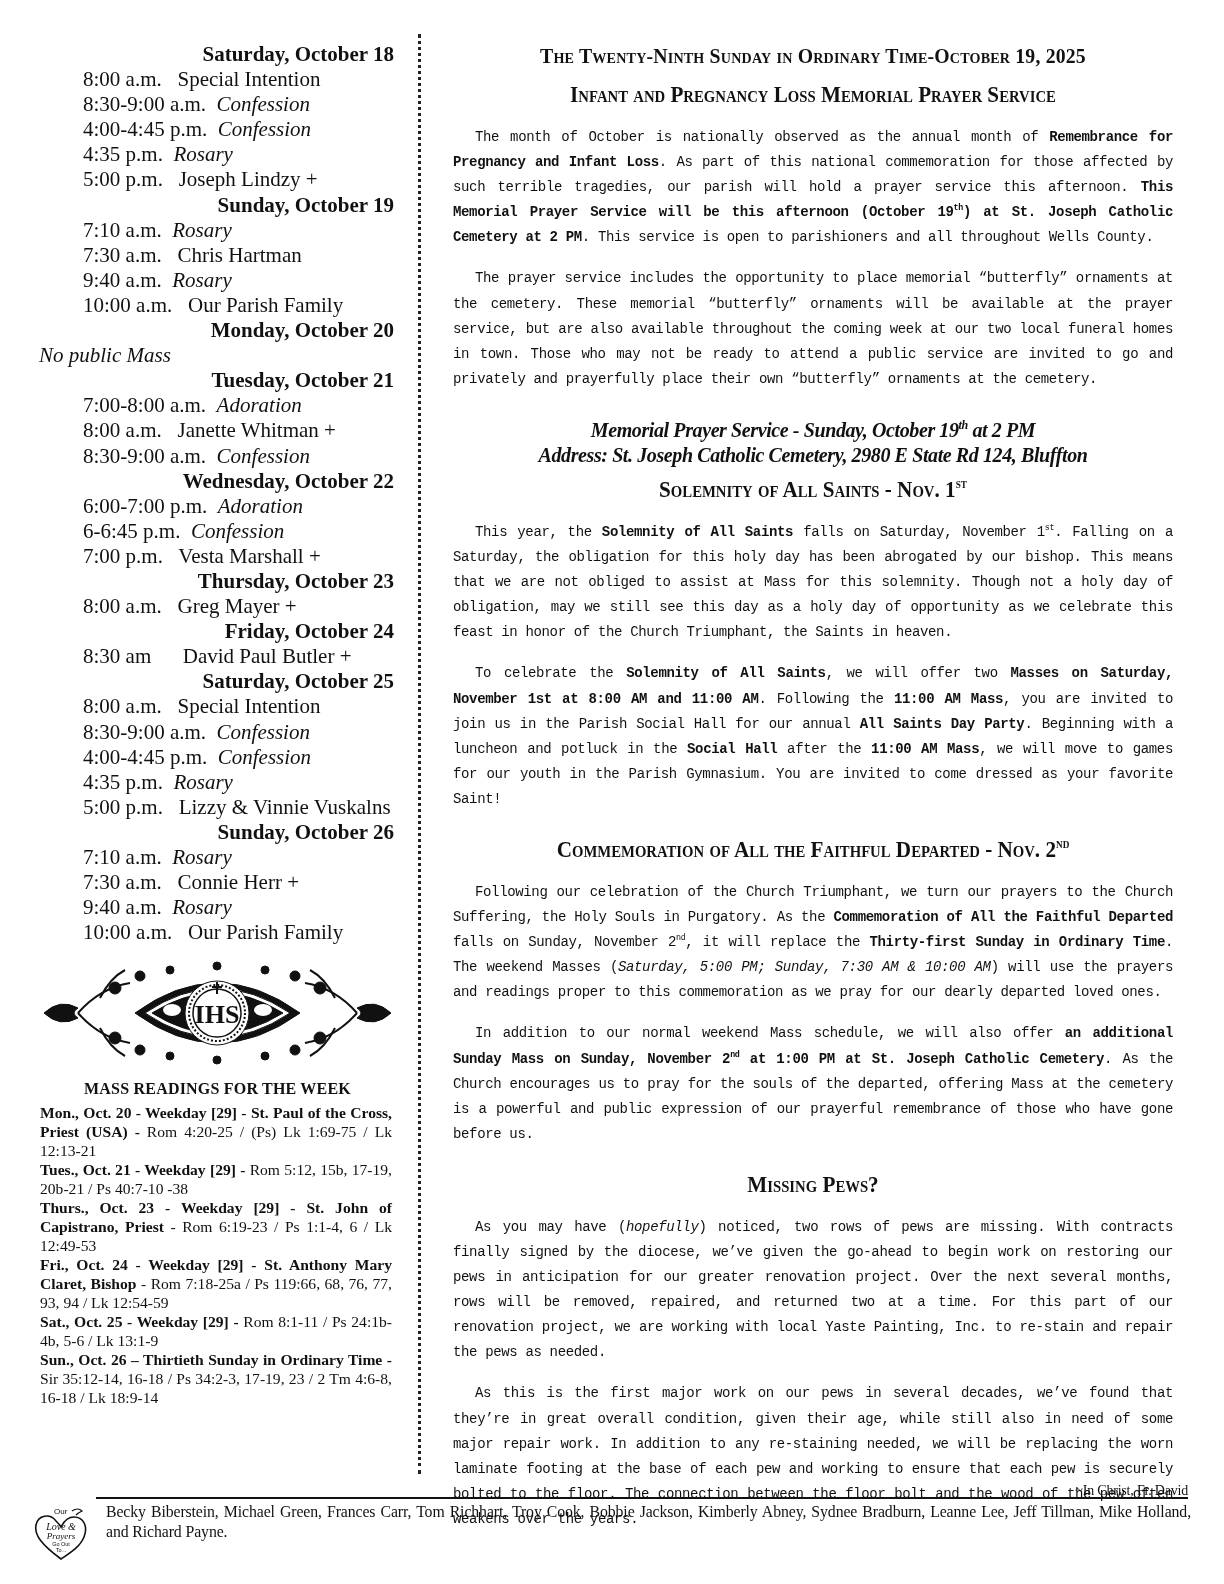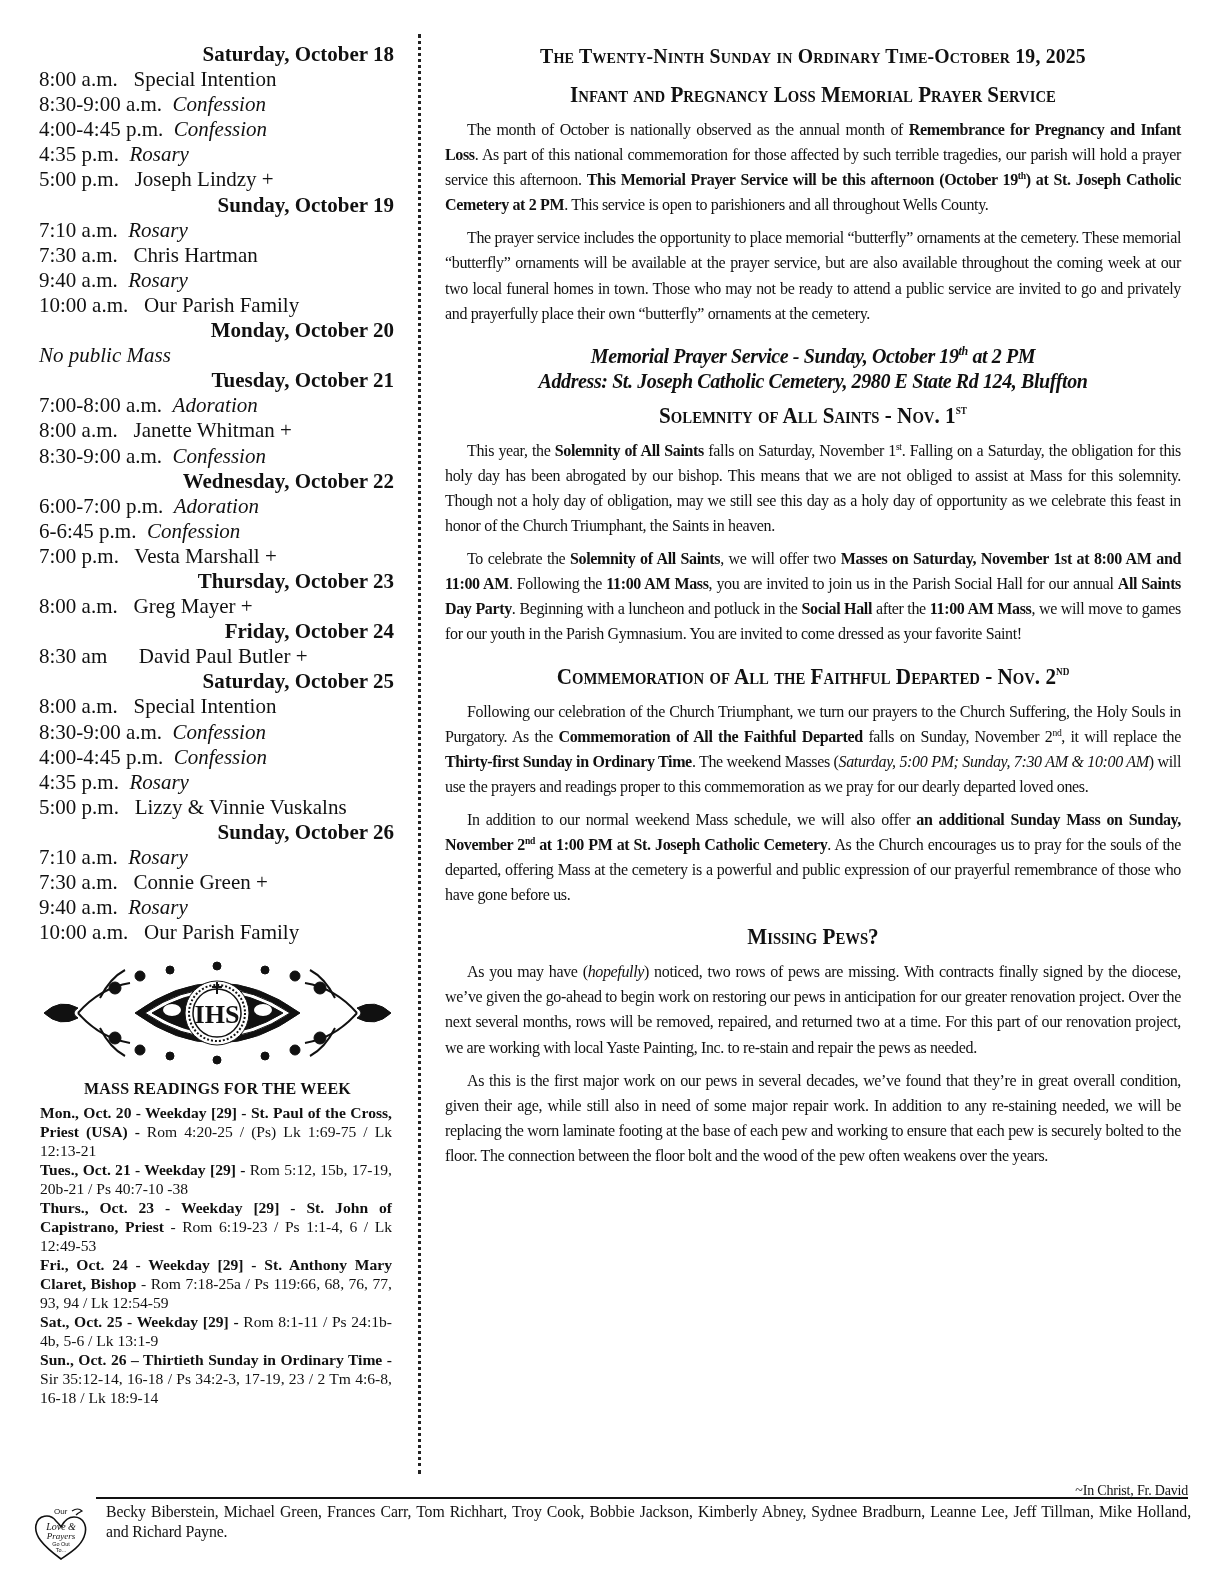--- a/index.html
+++ b/index.html
@@ -9,21 +9,21 @@
   }
   .left-col {
     position: absolute; left: 39px; top: 42px; width: 355px;
   }
   .sched-day {
     font-weight: bold; text-align: right; font-size: 21px; line-height: 25.1px;
     padding-left: 20px;
   }
   .sched-item { font-size: 21px; line-height: 25.1px; white-space: pre; }
   .sched-item .ev.italic { font-style: italic; }
-  .sched-item .time { display: inline-block; }
+  .sched-item .time { display: inline-block; margin-left: 44px; }
   .divider-v {
     position: absolute; left: 418px; top: 34px; height: 1440px; width: 0;
     border-left: 3px dotted #222;
   }
   .ornament { position: absolute; left: 40px; top: 958px; width: 355px; height: 110px; }
   .readings-title {
     position: absolute; left: 40px; top: 1080px; width: 355px; text-align: center;
     font-weight: bold; font-size: 16px; letter-spacing: 0.2px;
   }
   .readings {
@@ -40,23 +40,24 @@
   .page-title {
     font-weight: bold; font-variant: small-caps; text-align: center;
     font-size: 21px; letter-spacing: 0.2px; transform: scaleX(0.94); transform-origin: center;
     margin-bottom: 12px;
   }
   .sec-title {
     font-weight: bold; font-variant: small-caps; text-align: center;
     font-size: 23px; line-height: 28px; transform: scaleX(0.92); transform-origin: center;
   }
   .body-p {
-    font-size: 16px; line-height: 25.1px; text-align: justify;
-    text-indent: 22px; margin: 8px; transform-origin: left;
+    font-size: 14px; line-height: 25.1px; text-align: justify;
+    text-indent: 22px; margin: 16px; transform-origin: left;
     letter-spacing: -0.35px;
+    font-family: Liberation Mono, monospace;
   }
   .body-p b { font-weight: bold; }
   .body-p i { font-style: italic; }
   .centered-italic {
     font-style: italic; font-weight: bold; text-align: center; font-size: 20px; line-height: 25px;
     letter-spacing: -0.4px;
   }
   sup { font-size: 60%; line-height: 0; vertical-align: super; }
   .signature {
     position: absolute; right: 36px; top: 1483px; font-size: 14px; letter-spacing: -0.2px;
@@ -100,21 +101,21 @@
     <div class="sched-day">Friday, October 24</div>
     <div class="sched-item"><span class="time">8:30 am</span>      <span class="ev">David Paul Butler +</span></div>
     <div class="sched-day">Saturday, October 25</div>
     <div class="sched-item"><span class="time">8:00 a.m.</span>   <span class="ev">Special Intention</span></div>
     <div class="sched-item"><span class="time">8:30-9:00 a.m.</span>  <span class="ev italic">Confession</span></div>
     <div class="sched-item"><span class="time">4:00-4:45 p.m.</span>  <span class="ev italic">Confession</span></div>
     <div class="sched-item"><span class="time">4:35 p.m.</span>  <span class="ev italic">Rosary</span></div>
     <div class="sched-item"><span class="time">5:00 p.m.</span>   <span class="ev">Lizzy &amp; Vinnie Vuskalns</span></div>
     <div class="sched-day">Sunday, October 26</div>
     <div class="sched-item"><span class="time">7:10 a.m.</span>  <span class="ev italic">Rosary</span></div>
-    <div class="sched-item"><span class="time">7:30 a.m.</span>   <span class="ev">Connie Green +</span></div>
+    <div class="sched-item"><span class="time">7:30 a.m.</span>   <span class="ev">Connie Herr +</span></div>
     <div class="sched-item"><span class="time">9:40 a.m.</span>  <span class="ev italic">Rosary</span></div>
     <div class="sched-item"><span class="time">10:00 a.m.</span>   <span class="ev">Our Parish Family</span></div>
   </div>
 
 <div class="divider-v"></div>
 
 <svg class="ornament" viewBox="0 0 355 110">
   <g fill="#111" stroke="#111">
 
     <path d="M4 55 Q20 40 38 50 Q30 55 38 60 Q20 70 4 55Z"></path>

